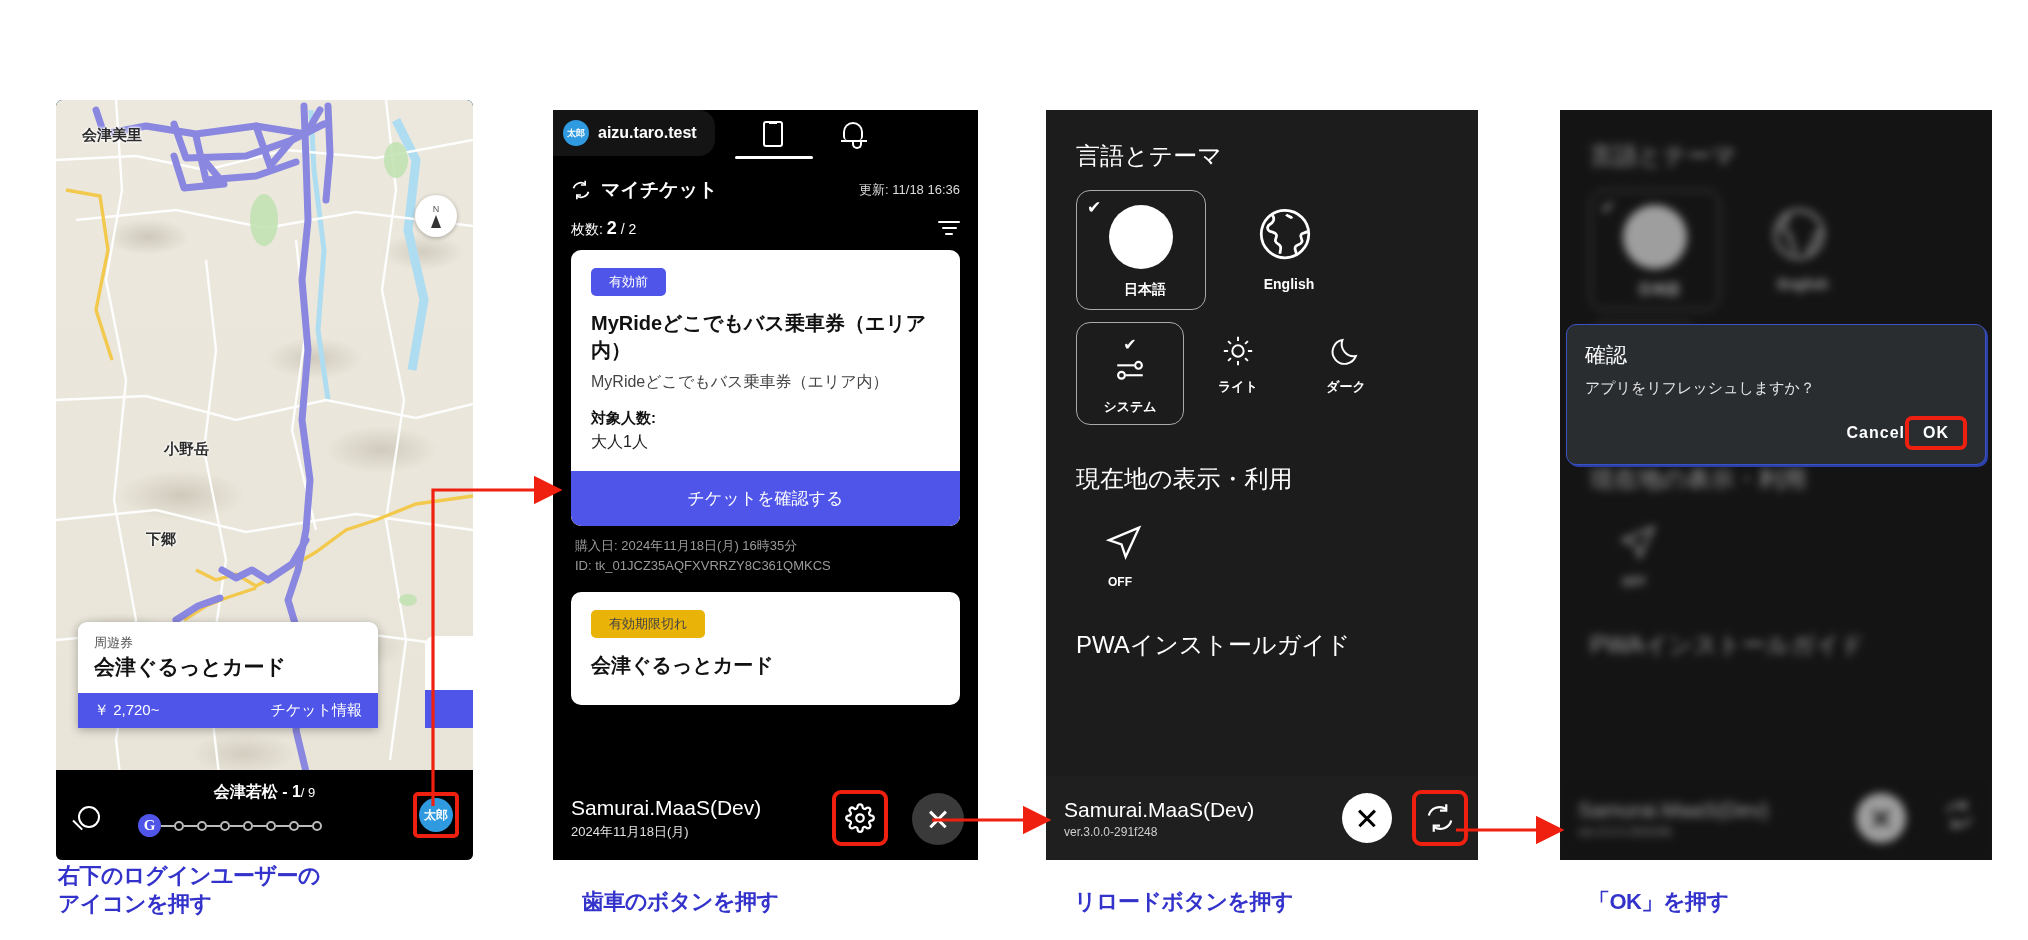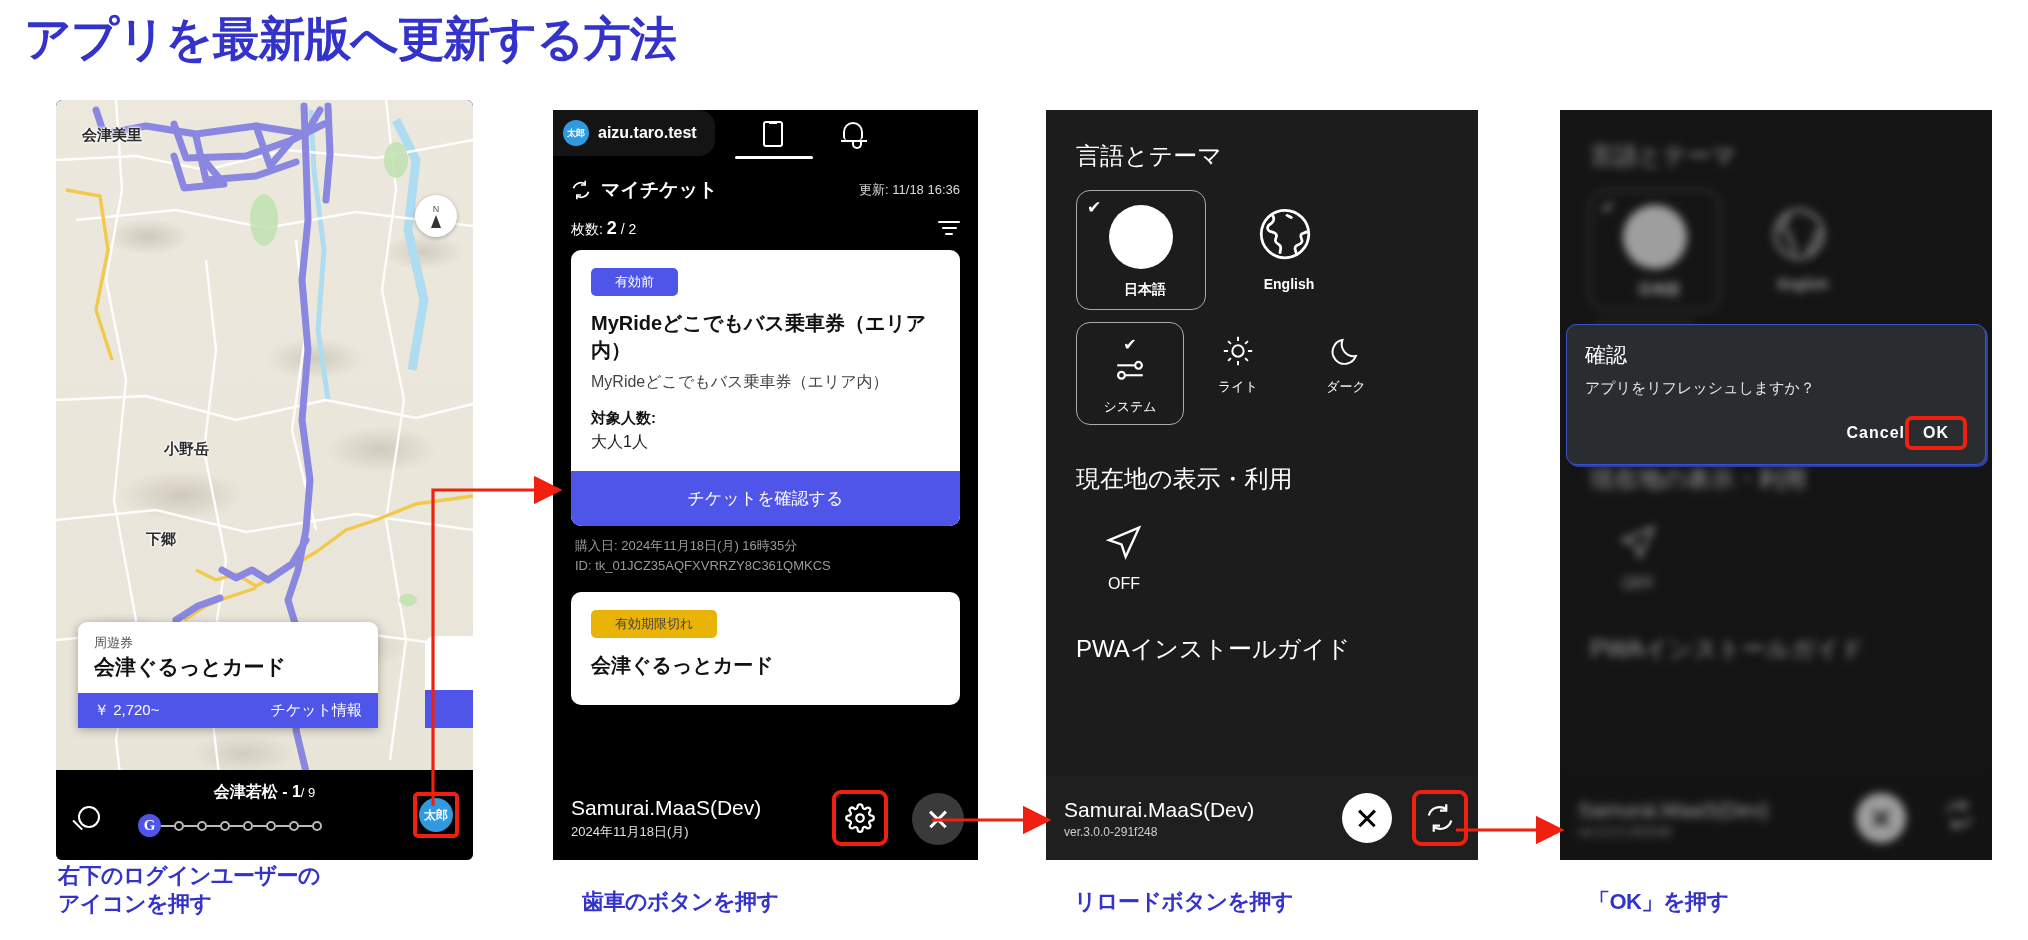--- a/index.html
+++ b/index.html
@@ -159,21 +159,21 @@
   .filter-ico span{display:block;background:#fff;height:2px;border-radius:1px;}
   .filter-ico span:nth-child(1){width:22px}
   .filter-ico span:nth-child(2){width:15px}
   .filter-ico span:nth-child(3){width:8px}
 
   .tkt-list { position:absolute; left:18px; right:18px; top:140px; bottom:84px; }
   .tkt {
     background:#fff; color:#111; border-radius:10px; margin-bottom:0; overflow:hidden;
   }
   .badge {
-    display:inline-block; border-radius:5px; padding:5px 24px; font-size:13px;
+    display:inline-block; border-radius:5px; padding:5px 18px; font-size:13px;
     margin:18px 0 14px;
   }
   .badge.active { background:#4f55e8; color:#fff; }
   .badge.expired { background:#eab308; color:#444; }
   .tkt-pad { padding:0 20px; }
   .tkt-title { font-size:20px; font-weight:bold; line-height:1.35; }
   .tkt-sub { font-size:16px; color:#444; margin-top:8px; }
   .tkt-lab { font-size:15px; font-weight:bold; margin-top:16px; }
   .tkt-val { font-size:16px; color:#222; margin-top:4px; padding-bottom:18px; }
   .tkt-btn {
@@ -209,24 +209,24 @@
     width:130px; display:flex; flex-direction:column; align-items:center;
     padding:14px 0 10px; position:relative;
   }
   .opt.sel { border:1.5px solid #aaa; border-radius:14px; }
   .opt .chk { position:absolute; left:10px; top:6px; font-size:17px; color:#fff; }
   .opt .lbl { font-size:14px; font-weight:bold; margin-top:12px;margin-left:8px; }
   .flag-jp { width:64px;height:64px;border-radius:50%;background:#fff; }
   .theme-row { display:flex; padding:12px 30px 0; }
   .theme-opt { width:108px; display:flex;flex-direction:column;align-items:center; padding:12px 0 8px; position:relative;}
   .theme-opt.sel { border:1.5px solid #aaa; border-radius:14px; }
-  .theme-opt .lbl { font-size:13px; font-weight:normal; margin-top:10px; }
+  .theme-opt .lbl { font-size:13px; font-weight:bold; margin-top:10px; }
   .sec2-h { font-size:24px; padding:38px 30px 0; }
   .loc-block { padding:26px 0 0 58px; }
-  .loc-lbl { font-size:16px; font-weight:normal; margin-top:10px; margin-left:4px;}
+  .loc-lbl { font-size:12px; font-weight:bold; margin-top:10px; margin-left:4px;}
   .pwa-h { font-size:24px; padding:40px 30px 0; }
 
   .p3-bottom {
     position:absolute; left:0; right:0; bottom:0; height:84px; background:#1f1f1f;
     display:flex; align-items:center; padding:0 18px;
   }
   .p3-bottom .app-title { font-size:21px; color:#fff;}
   .p3-bottom .app-ver { font-size:12px; color:#cfcfcf; margin-top:3px; }
   .white-close {
     position:absolute; right:86px; top:17px; width:50px;height:50px;border-radius:50%;
@@ -257,21 +257,20 @@
   }
 
   
   .arrows { position:absolute; inset:0; pointer-events:none; }
 </style>
 </head>
 <body>
 
 <div class="page">
 
-  <div class="page-title">アプリを最新版へ更新する方法</div>
 
   <div class="panel p1">
     <div class="map">
       <svg viewBox="0 0 417 760" preserveAspectRatio="none">
 
         <path d="M340 20 L360 60 L352 130 L368 200 L356 270" stroke="#aedcf0" stroke-width="9" fill="none"></path>
         <path d="M255 10 L258 70 L268 150 L262 230 L272 300" stroke="#aedcf0" stroke-width="5" fill="none"></path>
 
         <g stroke="#ffffff" stroke-width="2.4" fill="none" opacity=".95">
           <path d="M0 60 L80 56 L150 70 L230 50 L320 58 L417 40"></path>

